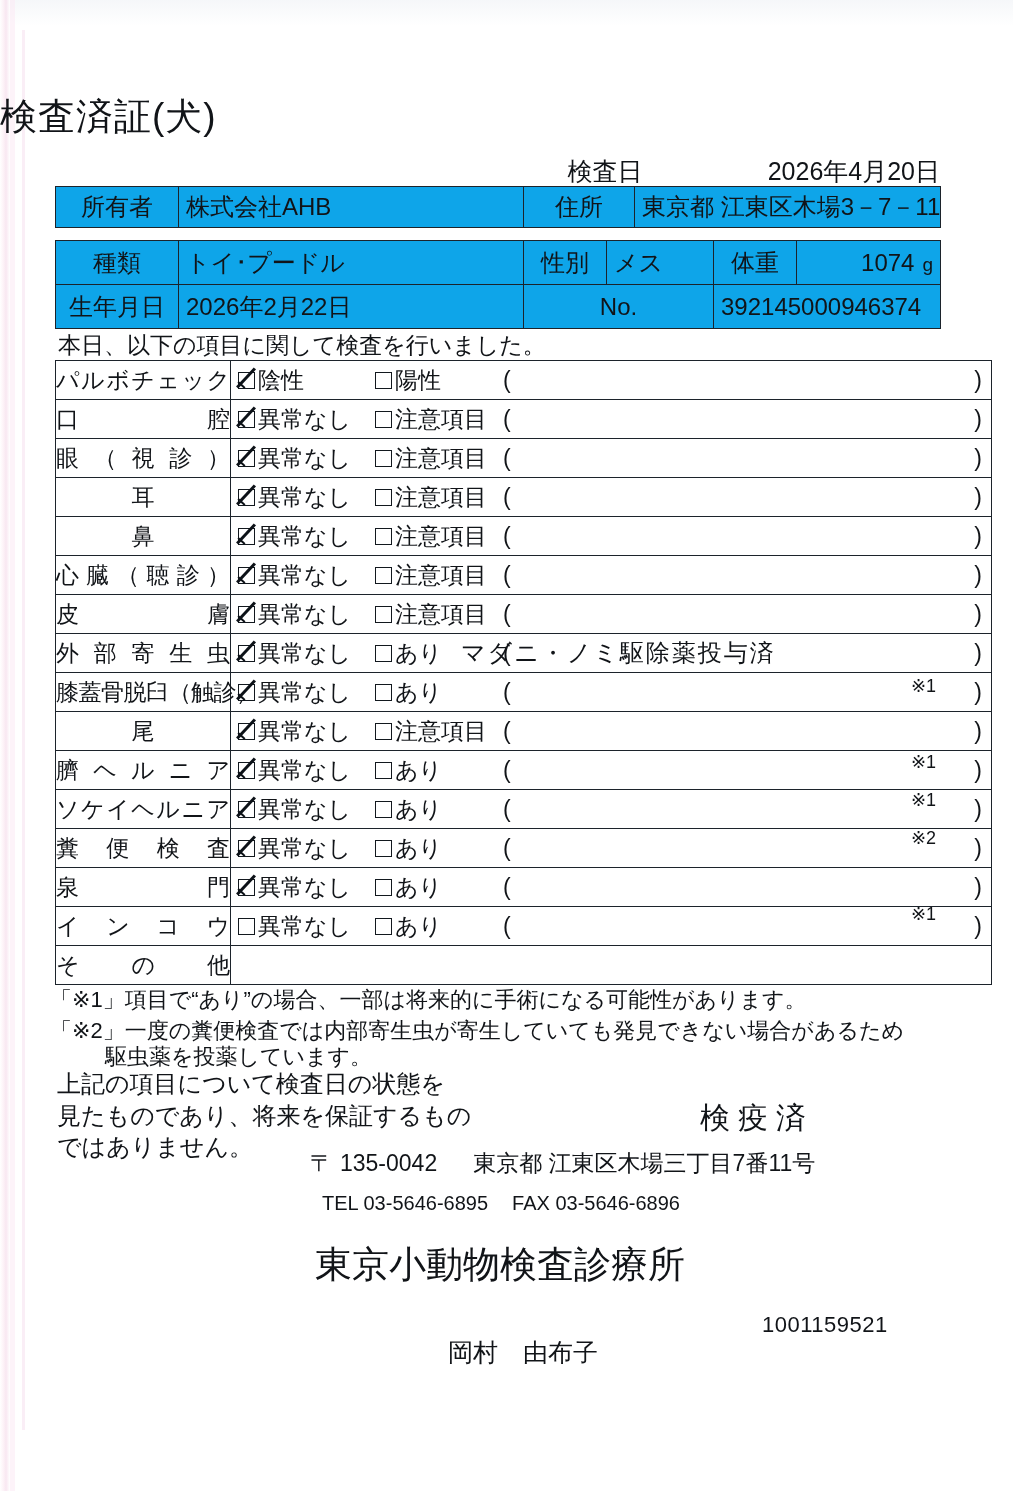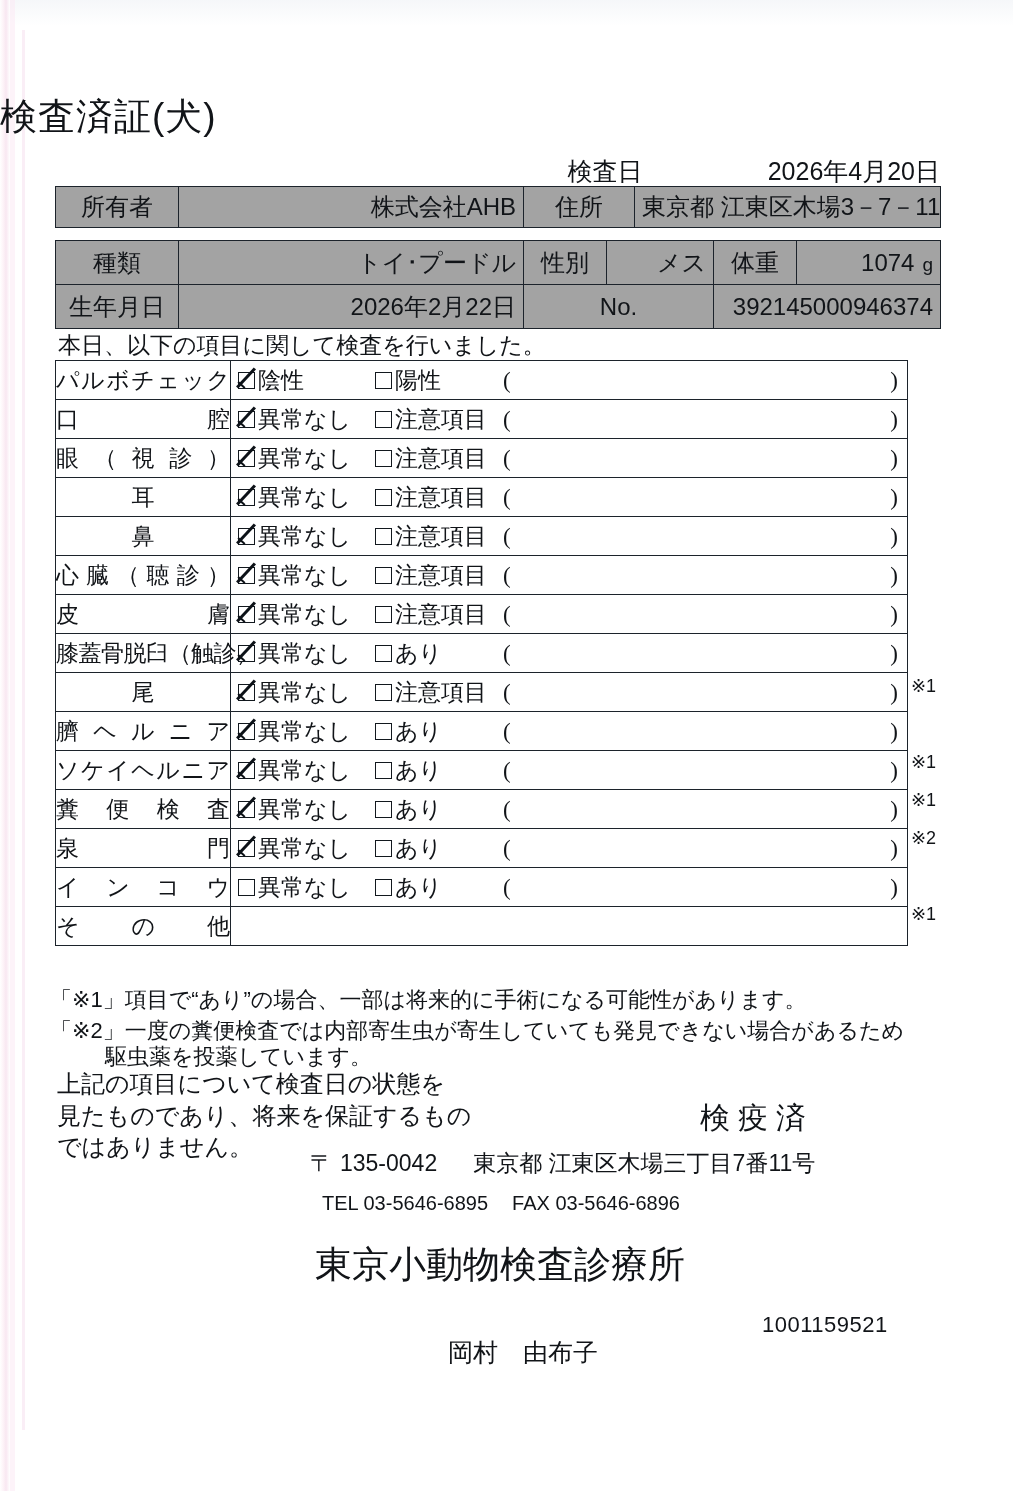--- a/index.html
+++ b/index.html
@@ -58,61 +58,60 @@
     font-size: 25px;
   }
   .exam-date-label { width: 170px; text-align: center; }
   .exam-date-value { flex: 1; text-align: right; }
 
   
   .tbl {
     position: absolute;
     border-collapse: collapse;
     table-layout: fixed;
-    background: #a3a3a3;
+    background: #0ea5e9;
   }
   .tbl td {
     border: 1.6px solid #1c232b;
     padding: 0 7px;
     font-size: 24px;
     line-height: 1;
     vertical-align: middle;
     white-space: nowrap;
   }
 
   
   #owner-table { left: 55px; top: 186px; width: 886px; }
   #owner-table td { height: 40px; }
   .c-label { text-align: center; }
-  .c-val { text-align: right; }
+  .c-val { text-align: left; }
 
   
   #info-table { left: 55px; top: 240px; width: 886px; }
   #info-table td { height: 43px; }
   .weight-cell { text-align: right; padding-right: 16px; }
   .weight-unit { font-size: 19px; margin-left: 8px; }
   .no-label { text-align: center; font-size: 21px; }
 
   
   .notice {
     position: absolute;
     left: 58px; top: 330px;
     font-size: 23px;
   }
 
   
   #checklist {
     position: absolute;
     left: 55px; top: 360px;
-    width: 853px;
+    width: 937px;
     border: 1.8px solid #1c232b;
     border-collapse: collapse;
     table-layout: fixed;
     background: #fff;
-    font-family: Liberation Serif, serif;
   }
   #checklist td {
     border: 1.5px solid #1c232b;
     height: 38px;
     font-size: 23px;
     line-height: 1;
     vertical-align: middle;
     white-space: nowrap;
     padding: 0;
   }
@@ -413,20 +412,38 @@
               <div class="opt opt-b">
                 <span class="cbox"></span>
                 <span>注意項目</span>
               </div>
               <span class="paren-open">(</span>
             </div>
             <span class="paren-close">)</span>
           </td>
         </tr>
         <tr>
+          <td class="item-label">外部寄生虫</td>
+          <td class="opts">
+            <div class="optline">
+              <div class="opt opt-a">
+                <span class="cbox checked"></span>
+                <span>異常なし</span>
+              </div>
+              <div class="opt opt-b">
+                <span class="cbox"></span>
+                <span>あり</span>
+              </div>
+              <span class="paren-open">(</span>
+            </div>
+            <span class="note-text" style="left: 230px;">マダニ・ノミ駆除薬投与済</span>
+            <span class="paren-close">)</span>
+          </td>
+        </tr>
+        <tr>
           <td class="item-label tight">膝蓋骨脱臼（触診）</td>
           <td class="opts">
             <div class="optline">
               <div class="opt opt-a">
                 <span class="cbox checked"></span>
                 <span>異常なし</span>
               </div>
               <div class="opt opt-b">
                 <span class="cbox"></span>
                 <span>あり</span>

